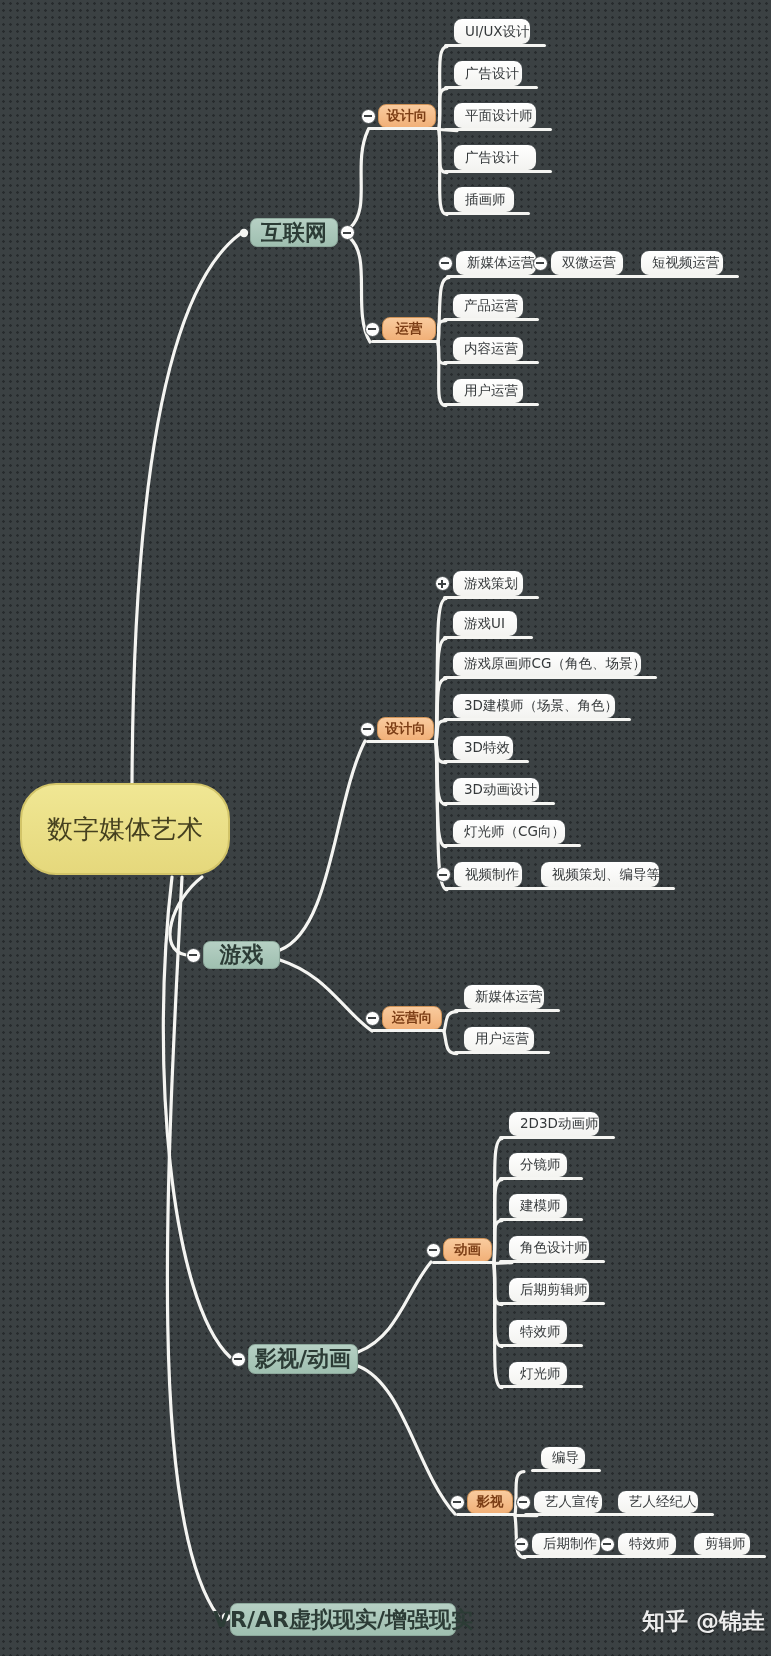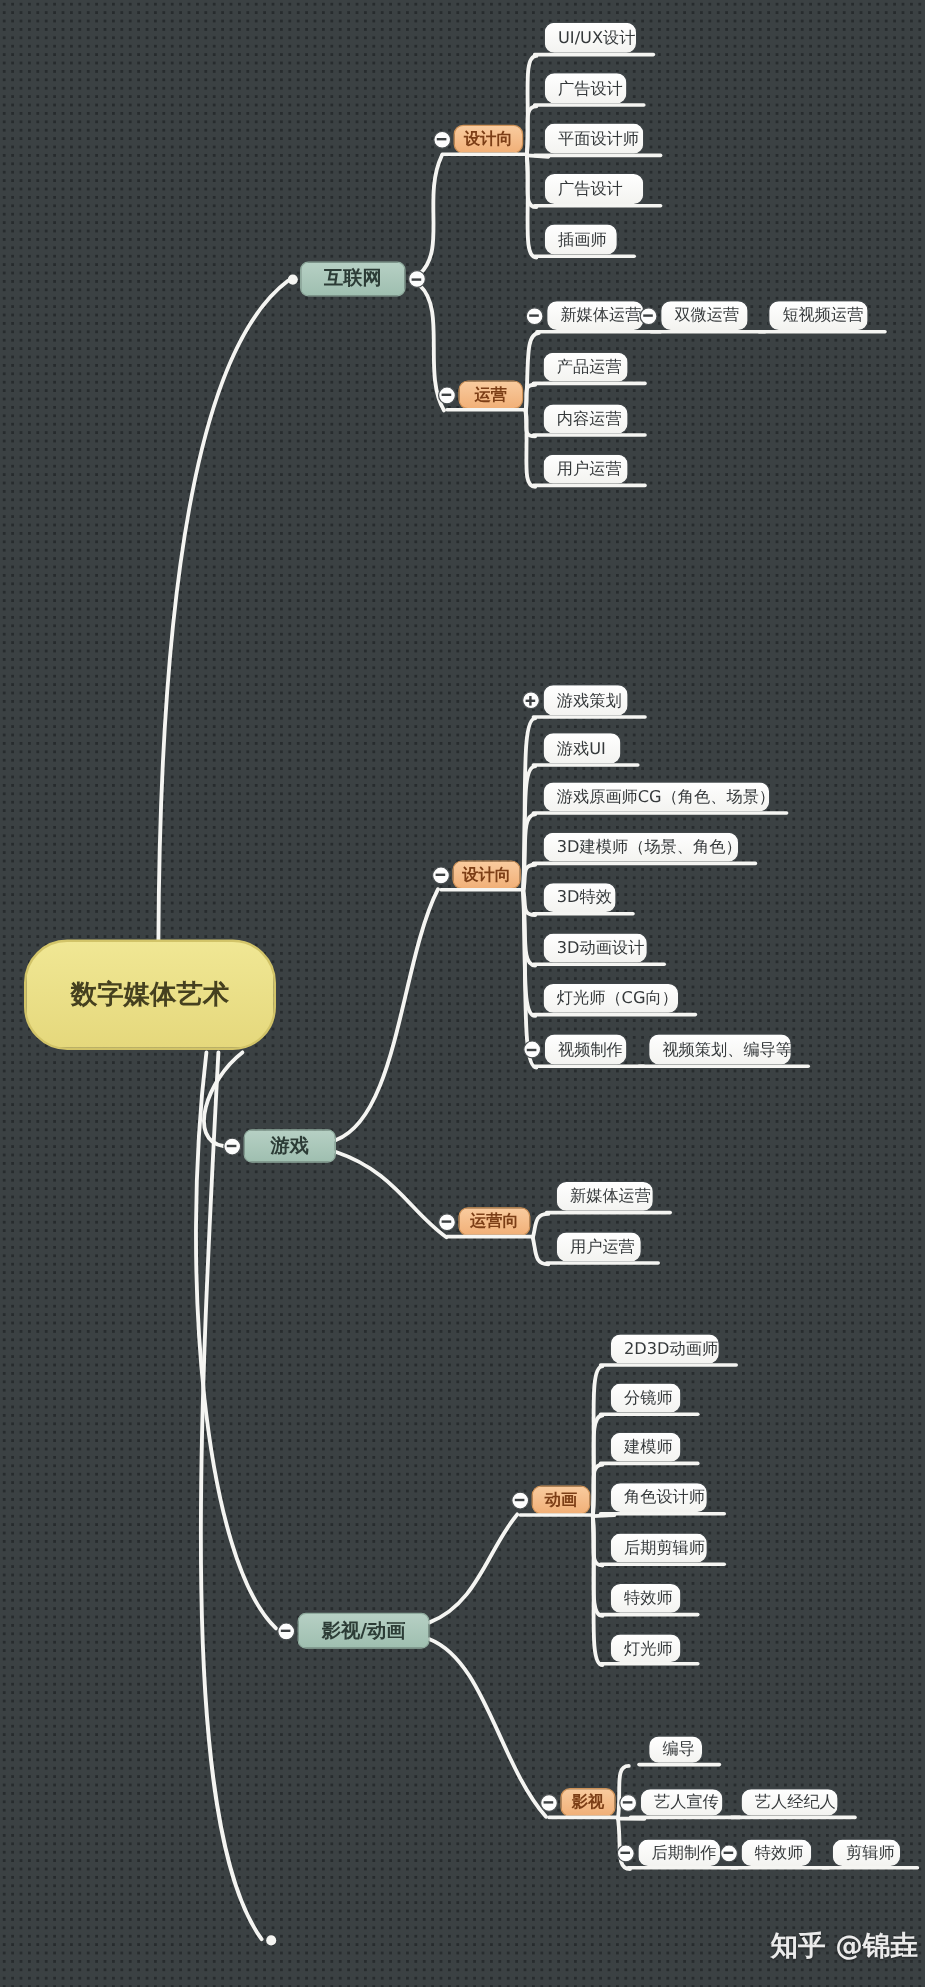--- a/index.html
+++ b/index.html
@@ -29,27 +29,27 @@
   }
   .branch{
     background:linear-gradient(#f9cb9e,#f1b078);
     border:1.6px solid #cf9257;border-radius:8px;
     color:#7c3e16;font-weight:bold;font-size:13.5px;justify-content:center;
   }
   .branch::after{left:-12px;right:-4px;}
   .pill{
     background:linear-gradient(#b6d0c4,#9fbfb0);
     border:1.6px solid #8da99c;border-radius:7px;
-    color:#2c3c36;font-weight:bold;font-size:16px;justify-content:center;
+    color:#2c3c36;font-weight:bold;font-size:22px;justify-content:center;
   }
   .pill::after{display:none;}
   .rootnode{
     background:linear-gradient(#f0e794,#e5d87c);
     border:2px solid #d2c468;border-radius:36px;
-    color:#45401f;font-weight:bold;font-size:22px;justify-content:center;
+    color:#45401f;font-weight:normal;font-size:26px;justify-content:center;
   }
   .rootnode::after{display:none;}
   .picon{
     position:absolute;width:15px;height:15px;border-radius:50%;
     background:#fdfdfd;border:1px solid #4a4f51;box-sizing:border-box;z-index:5;
   }
   .picon::before{
     content:'';position:absolute;left:2.5px;right:2.5px;top:50%;margin-top:-1px;
     height:2px;background:#3c4042;
   }
@@ -165,13 +165,14 @@
     <div class="picon minus" style="left: 449.5px; top: 1494.5px;"></div>
     <div class="node leaf" style="left: 540px; top: 1446px; width: 46px; height: 24px;">编导</div>
     <div class="node leaf" style="left: 533px; top: 1490px; width: 70px; height: 24px;">艺人宣传</div>
     <div class="picon minus" style="left: 515.5px; top: 1494.5px;"></div>
     <div class="node leaf" style="left: 617px; top: 1490px; width: 82px; height: 24px;">艺人经纪人</div>
     <div class="node leaf" style="left: 531px; top: 1532px; width: 70px; height: 24px;">后期制作</div>
     <div class="picon minus" style="left: 513.5px; top: 1536.5px;"></div>
     <div class="node leaf" style="left: 617px; top: 1532px; width: 60px; height: 24px;">特效师</div>
     <div class="picon minus" style="left: 599.5px; top: 1536.5px;"></div>
     <div class="node leaf" style="left: 693px; top: 1532px; width: 58px; height: 24px;">剪辑师</div>
+    <div class="node pill" style="left: 230px; top: 1603px; width: 226px; height: 33px;">VR/AR虚拟现实/增强现实</div>
   </div>
 
 </body></html>

